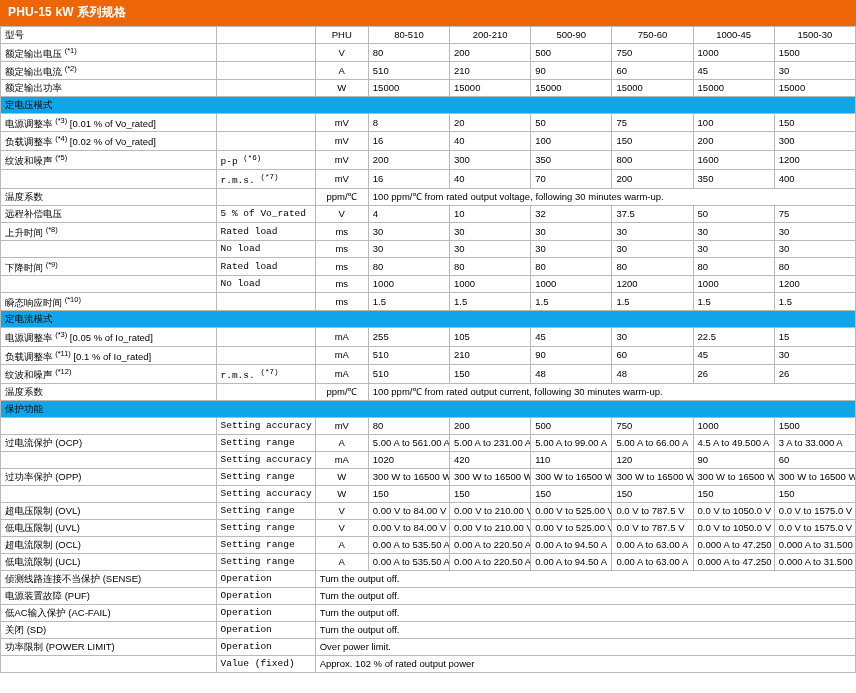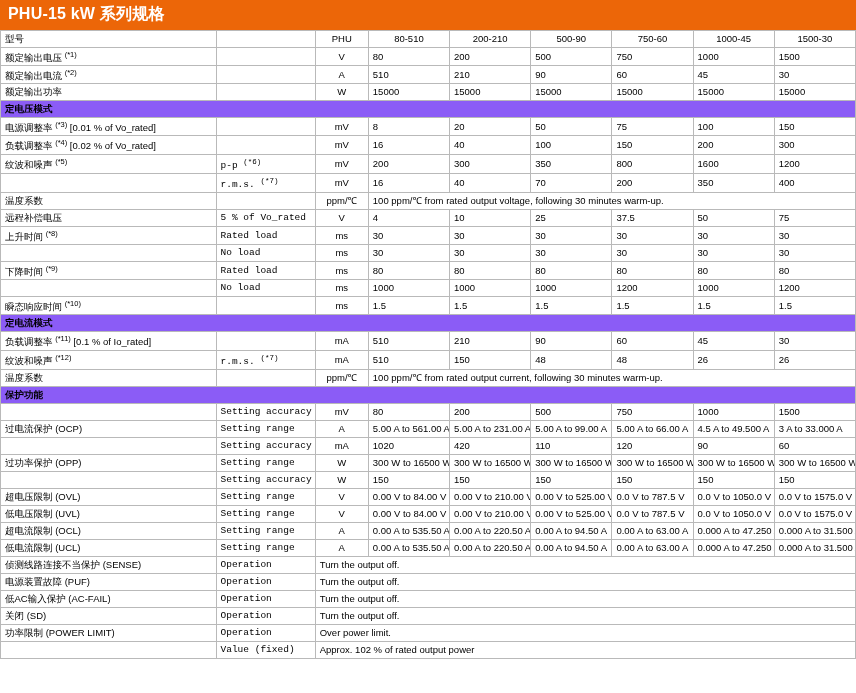--- a/index.html
+++ b/index.html
@@ -13,21 +13,21 @@
     width:856px;
     height:693px;
     position:relative;
     overflow:hidden;
     background:#fff;
   }
   .title-bar{
     background:#ec6608;
     color:#fff;
     font-weight:bold;
-    font-size:16px;
+    font-size:12px;
     padding:4px 8px 5px 8px;
     letter-spacing:.2px;
   }
   table.spec{
     border-collapse:collapse;
     width:856px;
     table-layout:fixed;
   }
   table.spec td{
     border:1px solid #b9b9b9;
@@ -50,22 +50,22 @@
   .unit{text-align:center;}
   .val{text-align:left;padding-left:5px;}
   .hdr td{
     font-weight:normal;
     text-align:center;
     background:#ffffff;
     height:16px;
     font-size:10px;
   }
   .sect td{
-    font-weight:bold;
-    background:#8b5cf6;
+    font-weight:normal;
+    background:#0ea5e9;
     padding-left:5px;
     height:15px;
     margin-top:23px;
   }
   .sup{font-size:7.5px;vertical-align:super;}
 </style>
 </head>
 <body>
 
 <div id="page">
@@ -181,21 +181,21 @@
           <td class="sub"></td>
           <td class="unit">ppm/℃</td>
           <td colspan="6" class="val">100 ppm/℃ from rated output voltage, following 30 minutes warm-up.</td>
         </tr>
         <tr>
           <td class="lbl">远程补偿电压</td>
           <td class="sub">5 % of Vo_rated</td>
           <td class="unit">V</td>
           <td class="val">4</td>
           <td class="val">10</td>
-          <td class="val">25</td>
+          <td class="val">32</td>
           <td class="val">37.5</td>
           <td class="val">50</td>
           <td class="val">75</td>
         </tr>
         <tr>
           <td class="lbl">上升时间 <span class="sup">(*8)</span></td>
           <td class="sub">Rated load</td>
           <td class="unit">ms</td>
           <td class="val">30</td>
           <td class="val">30</td>
@@ -243,20 +243,31 @@
           <td class="unit">ms</td>
           <td class="val">1.5</td>
           <td class="val">1.5</td>
           <td class="val">1.5</td>
           <td class="val">1.5</td>
           <td class="val">1.5</td>
           <td class="val">1.5</td>
         </tr>
         <tr class="sect">
           <td colspan="9">定电流模式</td>
+        </tr>
+        <tr>
+          <td class="lbl">电源调整率 <span class="sup">(*3)</span> [0.05 % of Io_rated]</td>
+          <td class="sub"></td>
+          <td class="unit">mA</td>
+          <td class="val">255</td>
+          <td class="val">105</td>
+          <td class="val">45</td>
+          <td class="val">30</td>
+          <td class="val">22.5</td>
+          <td class="val">15</td>
         </tr>
         <tr>
           <td class="lbl">负载调整率 <span class="sup">(*11)</span> [0.1 % of Io_rated]</td>
           <td class="sub"></td>
           <td class="unit">mA</td>
           <td class="val">510</td>
           <td class="val">210</td>
           <td class="val">90</td>
           <td class="val">60</td>
           <td class="val">45</td>

